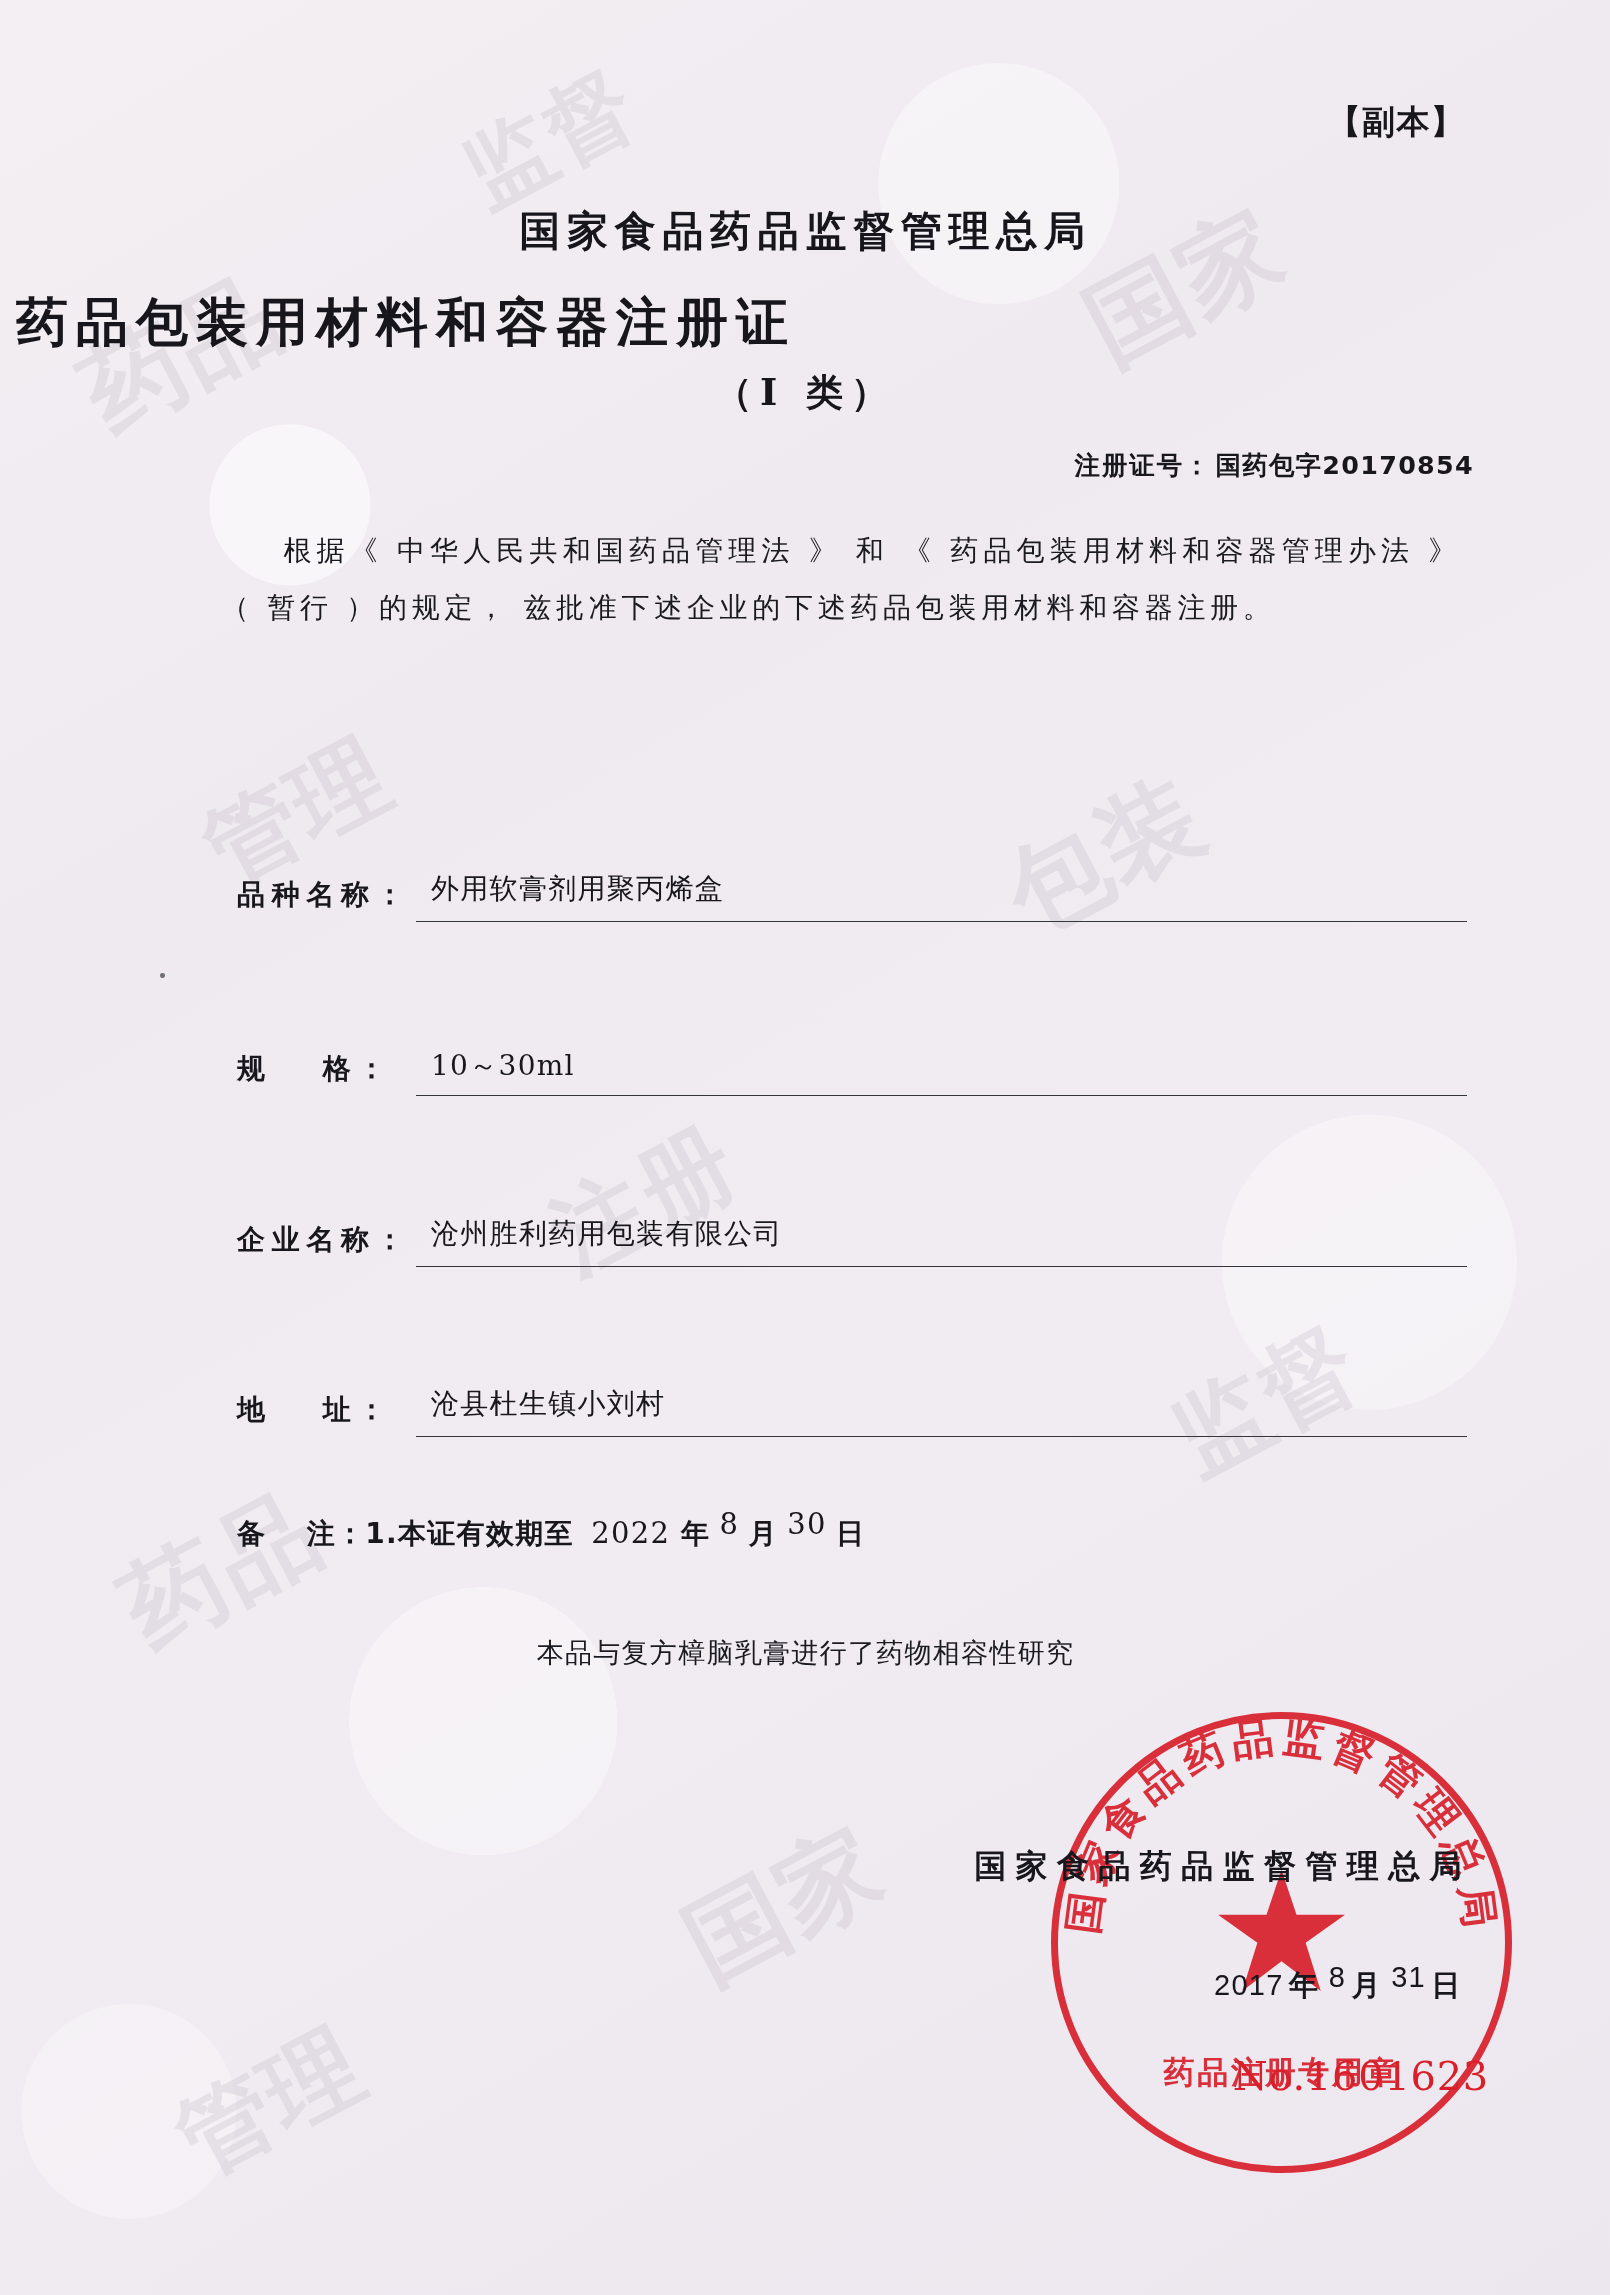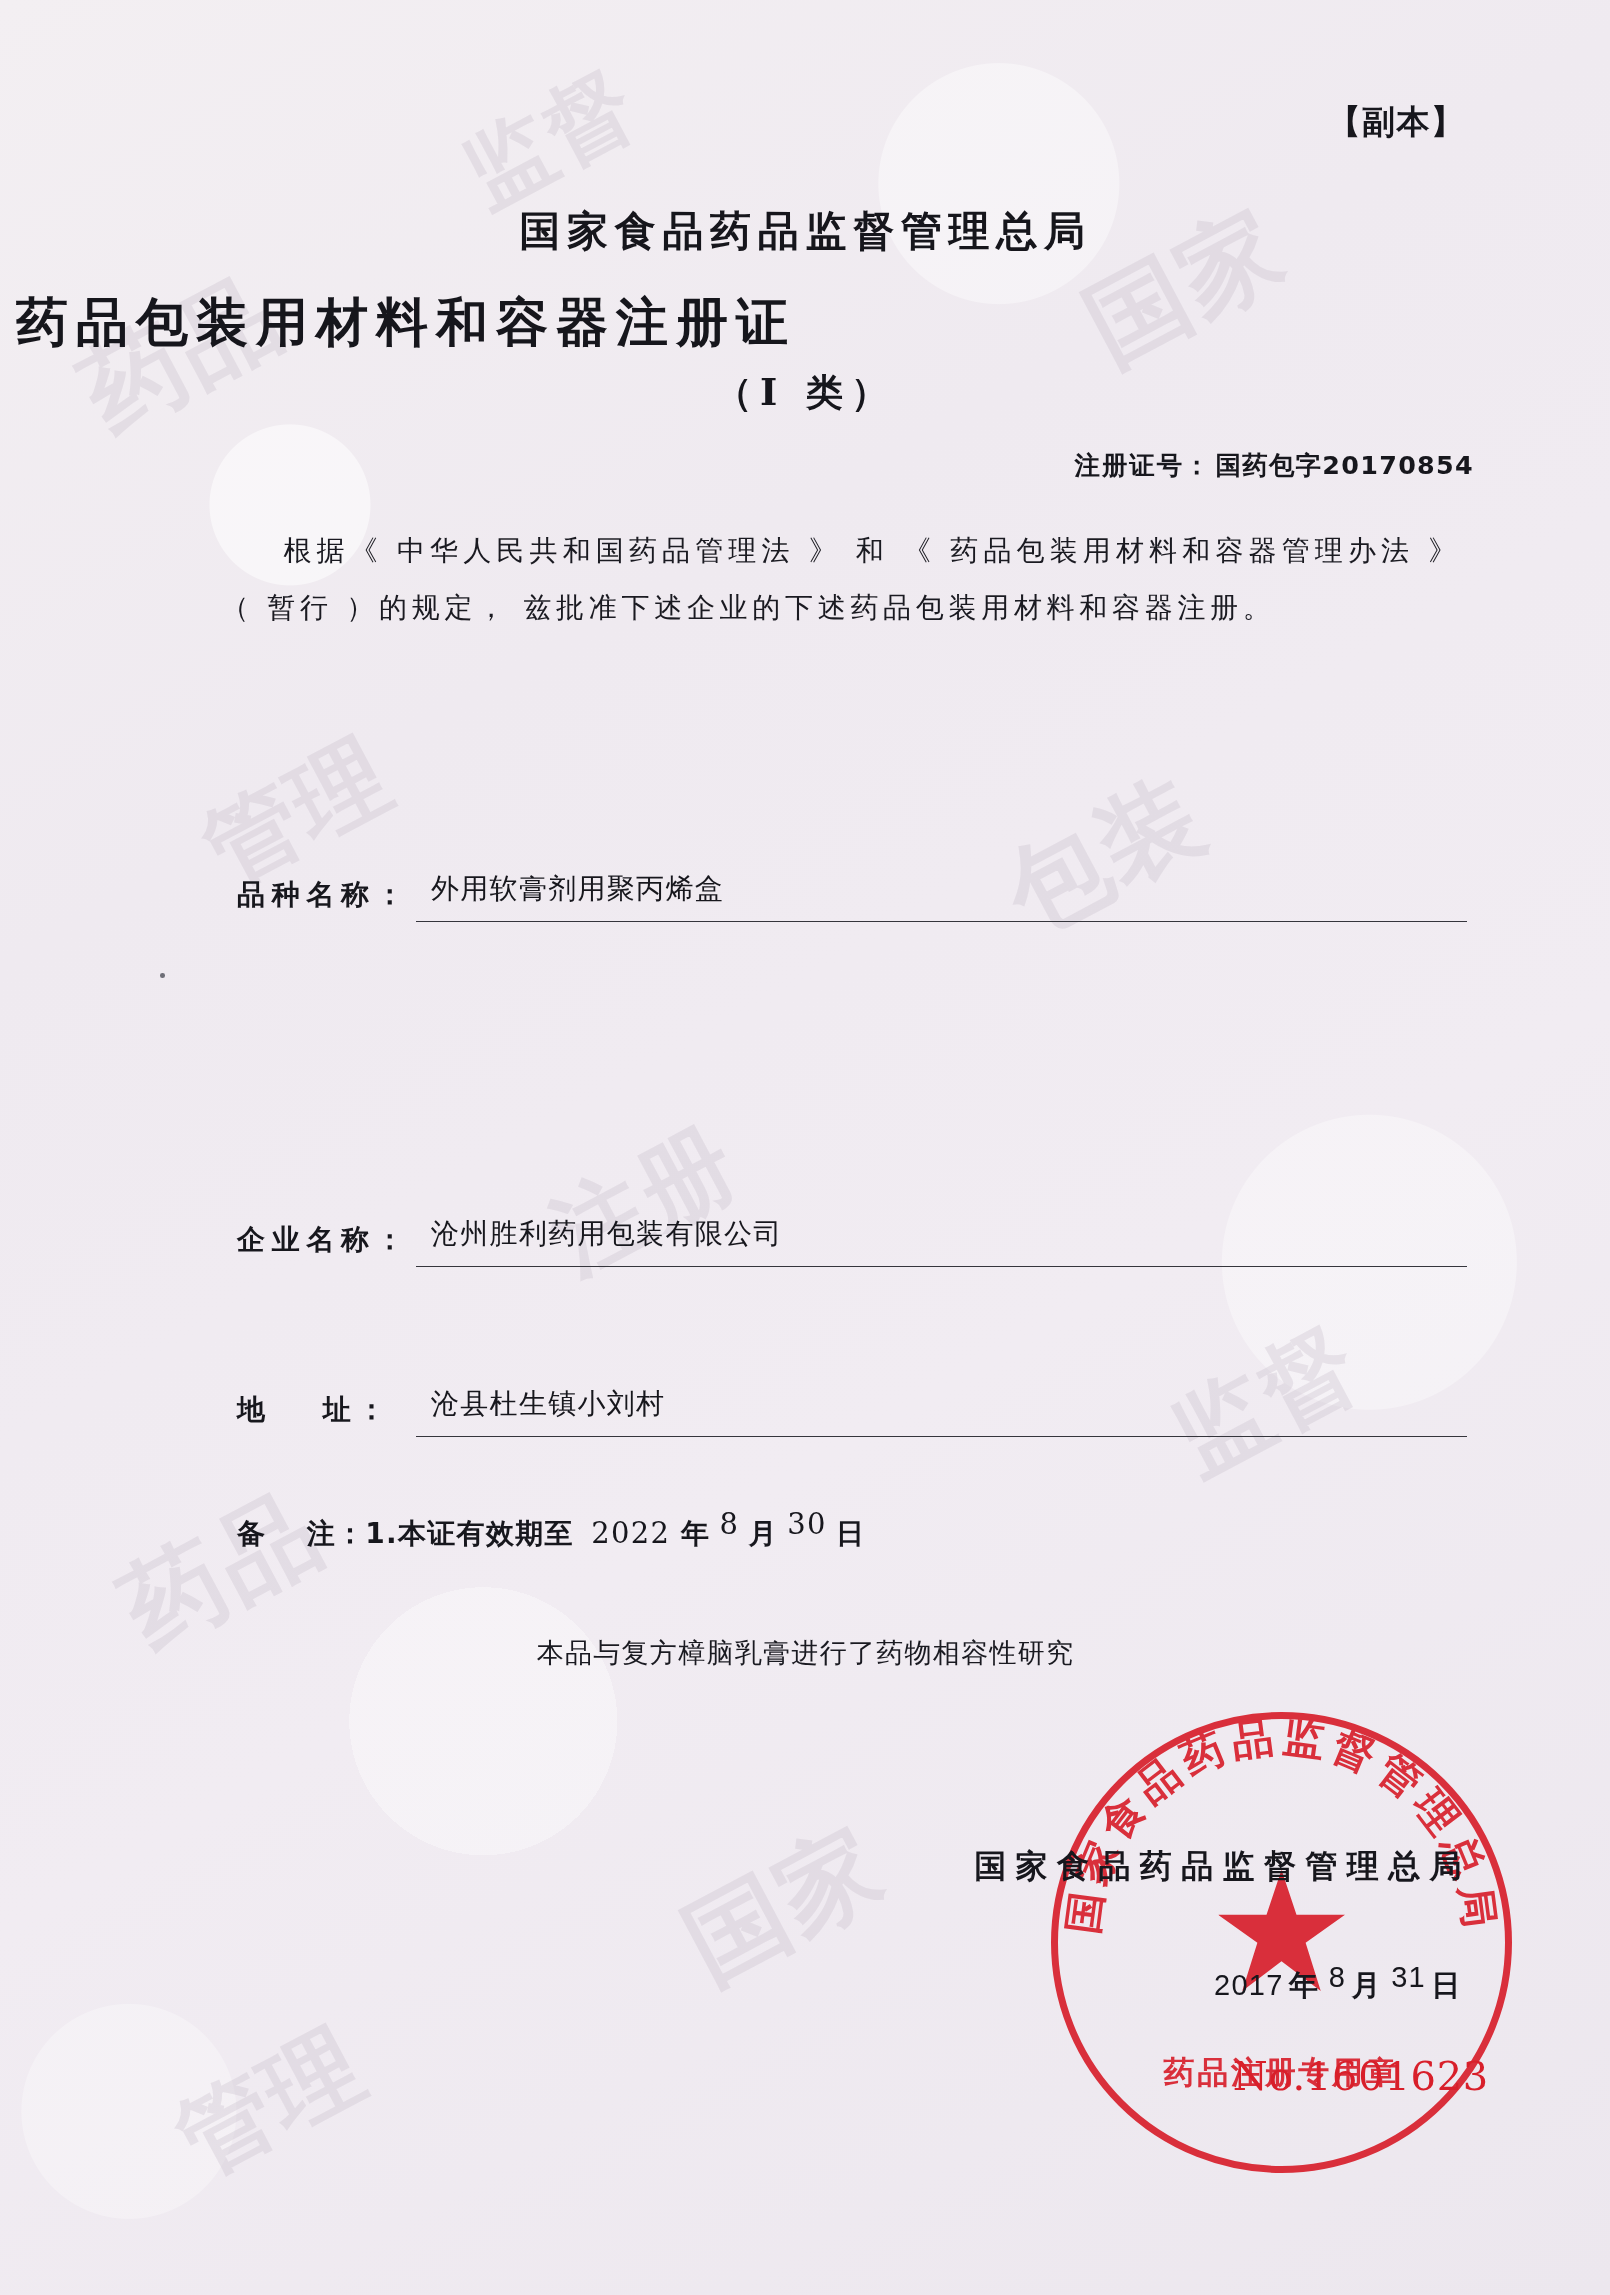--- a/index.html
+++ b/index.html
@@ -339,20 +339,25 @@
     </div>
 
     <div class="stray-dot"></div>
 
     <div class="field" id="field-product">
       <span class="flabel">品种名称：</span>
       <span class="fvalue">外用软膏剂用聚丙烯盒</span>
       <span class="fline"></span>
     </div>
 
+    <div class="field" id="field-spec">
+      <span class="flabel">规　 格：</span>
+      <span class="fvalue">10～30ml</span>
+      <span class="fline"></span>
+    </div>
 
     <div class="field" id="field-company">
       <span class="flabel">企业名称：</span>
       <span class="fvalue">沧州胜利药用包装有限公司</span>
       <span class="fline"></span>
     </div>
 
     <div class="field" id="field-address">
       <span class="flabel">地　 址：</span>
       <span class="fvalue">沧县杜生镇小刘村</span>

